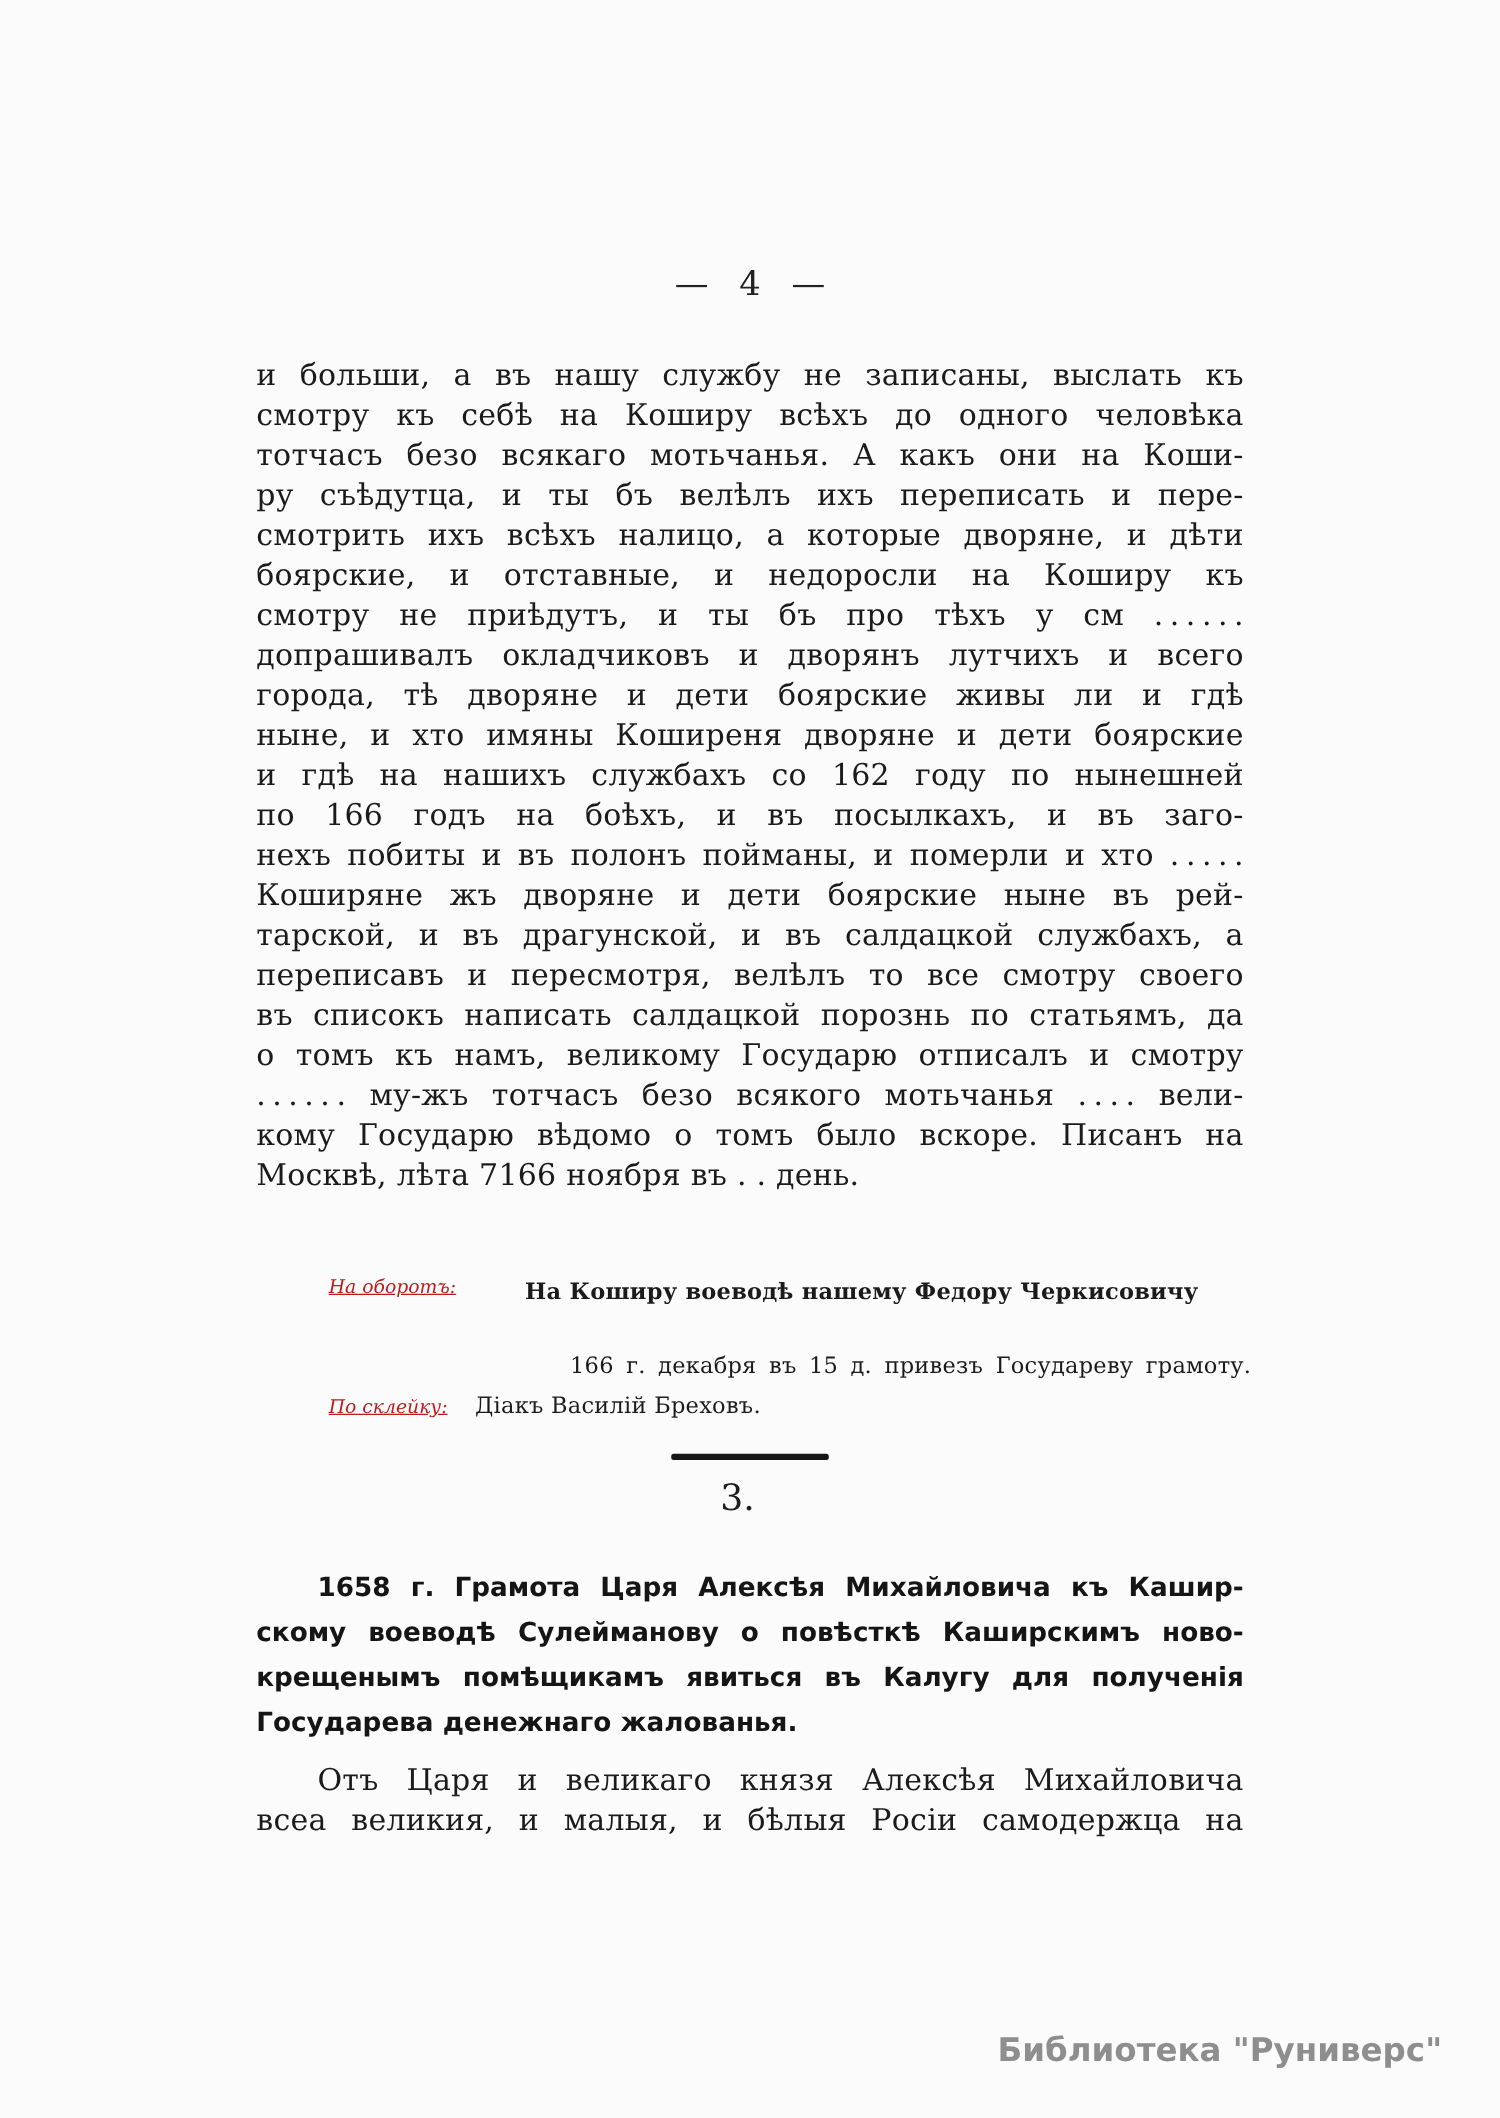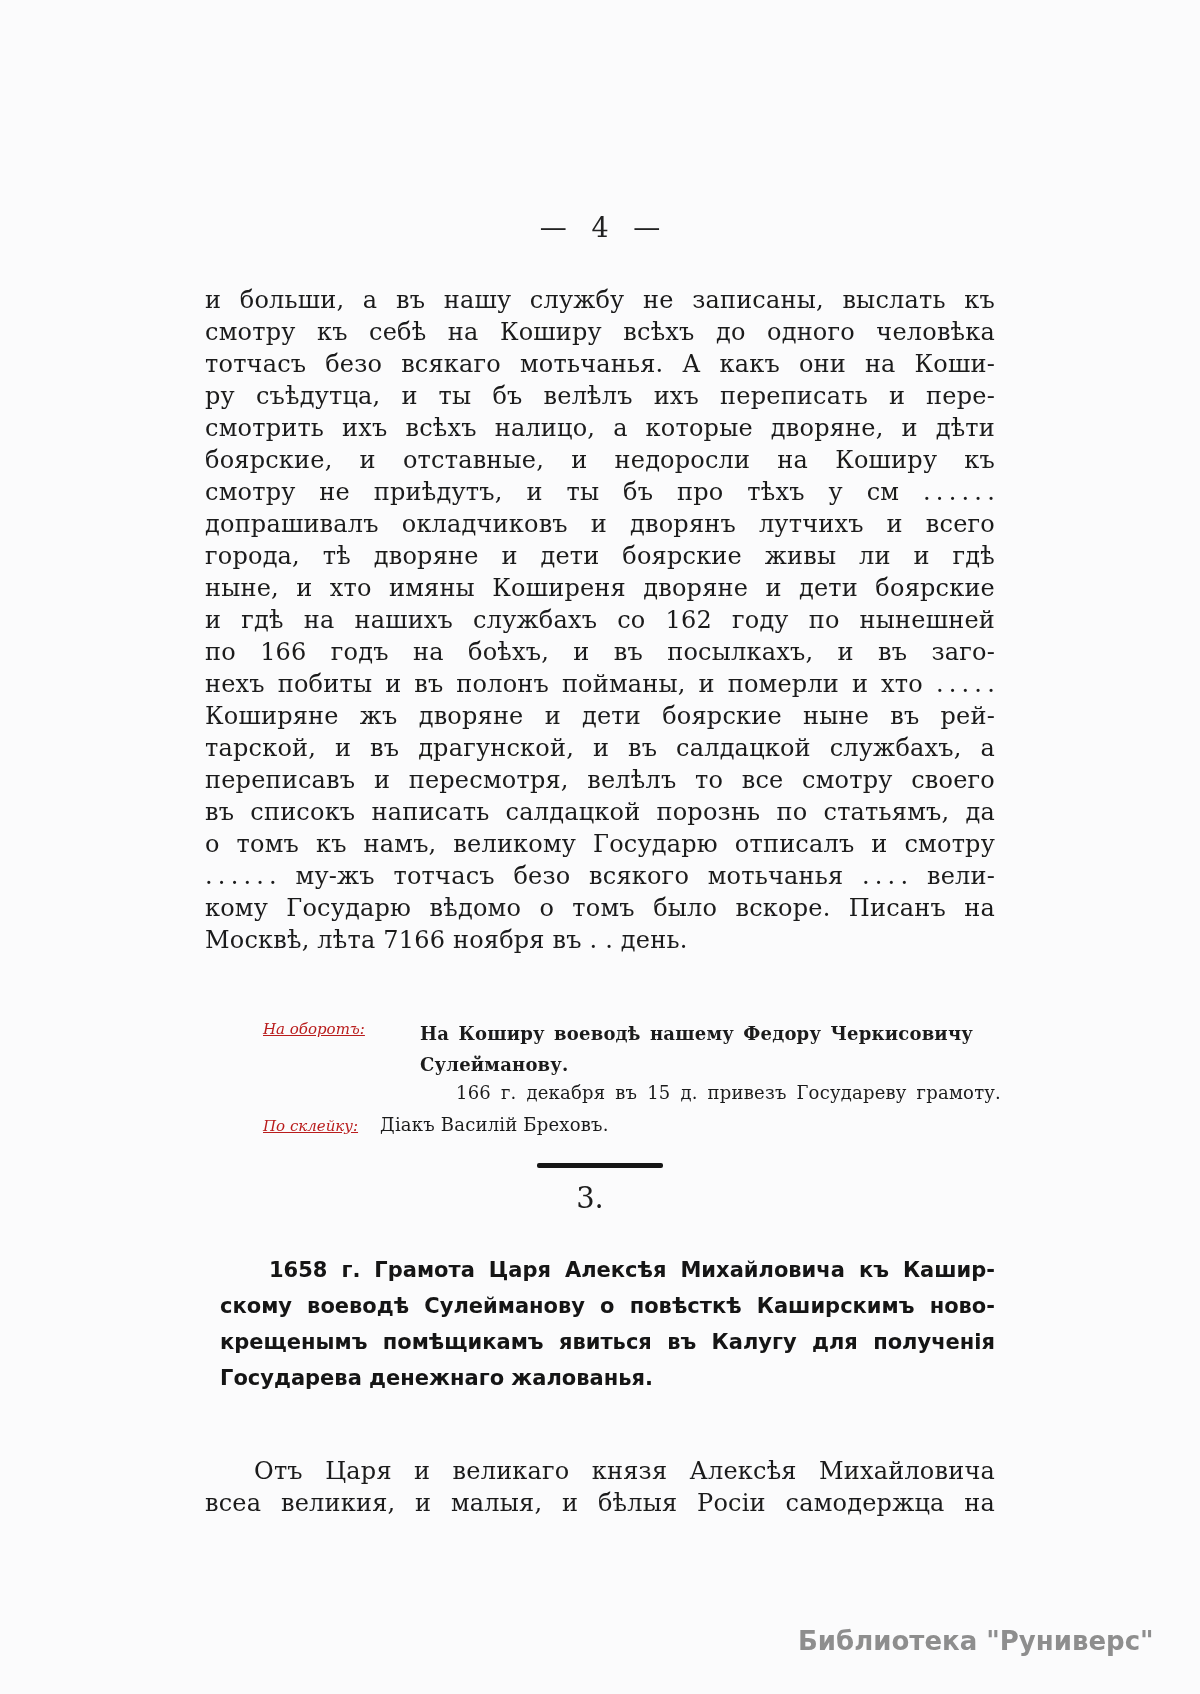--- a/index.html
+++ b/index.html
@@ -75,30 +75,30 @@
   }
 
   .heading-block {
     left: 205px; top: 1252px; width: 790px;
     font-family: "DejaVu Sans", sans-serif;
     font-weight: bold;
     font-size: 21px;
     line-height: 36px;
     color: #151515;
   }
-  .heading-block .tline { height: 36px; margin-left: 15px; }
+  .heading-block .tline { height: 36px; }
   .heading-block .tline:first-child { text-indent: 49px; }
 
   .opening-block {
     left: 205px; top: 1408px; width: 790px;
     font-size: 24px;
     line-height: 32px;
     letter-spacing: 0.2px;
   }
-  .opening-block .tline:first-child { text-indent: 49px; margin-top: 47px; }
+  .opening-block .tline:first-child { text-indent: 49px; }
 
   .watermark {
     left: 798px; top: 1626px;
     font-family: "DejaVu Sans", sans-serif;
     font-weight: bold;
     font-size: 26px;
     color: #8e8e8e;
   }
 </style>
 </head>
@@ -126,21 +126,20 @@
     <div class="tline">въ списокъ написать салдацкой порознь по статьямъ, да</div>
     <div class="tline">о томъ къ намъ, великому Государю отписалъ и смотру</div>
     <div class="tline">. . . . . . му-жъ тотчасъ безо всякого мотьчанья . . . . вели-</div>
     <div class="tline">кому Государю вѣдомо о томъ было вскоре. Писанъ на</div>
     <div class="tline">Москвѣ, лѣта 7166 ноября въ . . день.</div>
   </div>
 
 <div class="abs ann-label ann-label-1">На оборотъ:</div>
 <div class="abs ann-text-1">
     <div class="tline">На Коширу воеводѣ нашему Федору Черкисовичу</div>
-    <div class="tline">Сулейманову.</div>
   </div>
 
 <div class="abs ann-text-2 cont">
     <div class="tline">166 г. декабря въ 15 д. привезъ Государеву грамоту.</div>
   </div>
 
 <div class="abs ann-row-3">
   <span class="ann-label">По склейку:</span><span class="gluing-text">Діакъ Василій Бреховъ.</span>
 </div>
 

